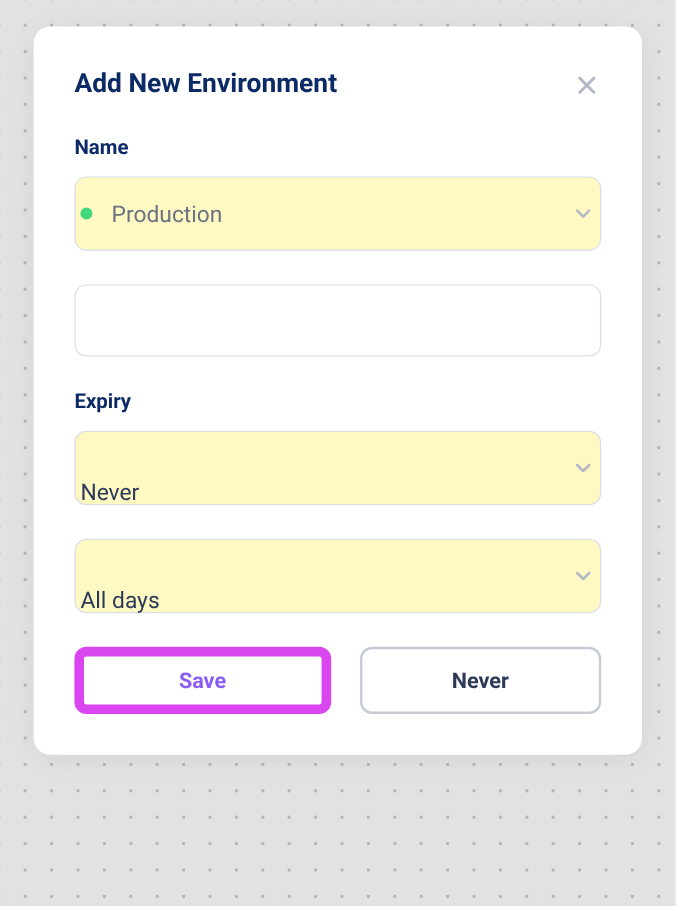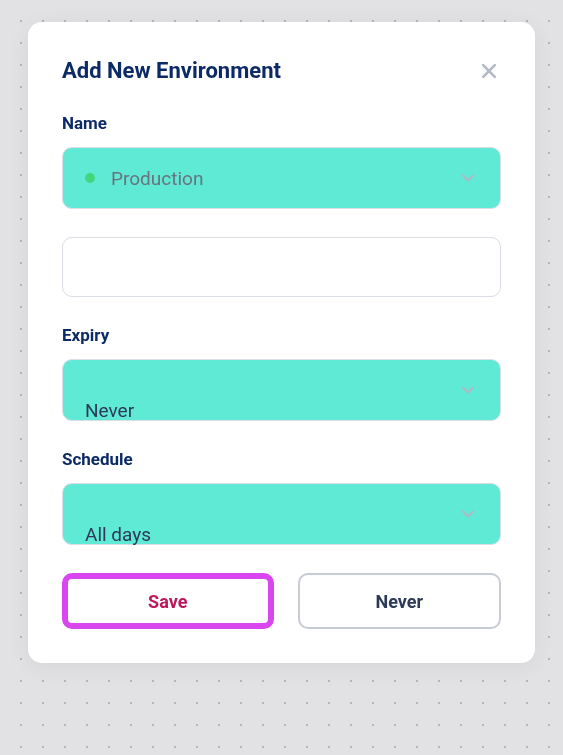--- a/index.html
+++ b/index.html
@@ -77,23 +77,23 @@
     }
     
     .select-field {
       display: flex;
       align-items: center;
       justify-content: space-between;
       width: 100%;
       height: 62px;
       border: 1px solid #d8dde6;
       border-radius: 10px;
-      padding: 0 22px;
+      padding: 0 4px;
       cursor: pointer;
-      background: #5eead4;
+      background: #fef9c3;
     }
     
     .select-left {
       display: flex;
       align-items: center;
       gap: 16px;
     }
     
     .status-dot {
       width: 10px;
@@ -143,22 +143,22 @@
       font-size: 18px;
       font-weight: 700;
       cursor: pointer;
       display: flex;
       align-items: center;
       justify-content: center;
       background: #fff;
     }
     
     .btn-save {
-      border: 6px solid #d946ef;
-      color: #be185d;
+      border: 8px solid #d946ef;
+      color: #8b5cf6;
     }
     
     .btn-cancel {
       border: 2px solid #c6cbd6;
       color: #2d3958;
     }
   </style>
 </head>
 <body>
 
@@ -199,21 +199,20 @@
       <div class="select-left">
         <span class="select-value dark">Never</span>
       </div>
       <svg class="chevron" viewBox="0 0 24 24" fill="none" stroke="currentColor" stroke-width="2.5" stroke-linecap="round" stroke-linejoin="round">
         <polyline points="6 9 12 15 18 9"></polyline>
       </svg>
     </div>
   </div>
 
   <div class="form-group">
-    <label class="form-label">Schedule</label>
     <div class="select-field">
       <div class="select-left">
         <span class="select-value dark">All days</span>
       </div>
       <svg class="chevron" viewBox="0 0 24 24" fill="none" stroke="currentColor" stroke-width="2.5" stroke-linecap="round" stroke-linejoin="round">
         <polyline points="6 9 12 15 18 9"></polyline>
       </svg>
     </div>
   </div>
 

